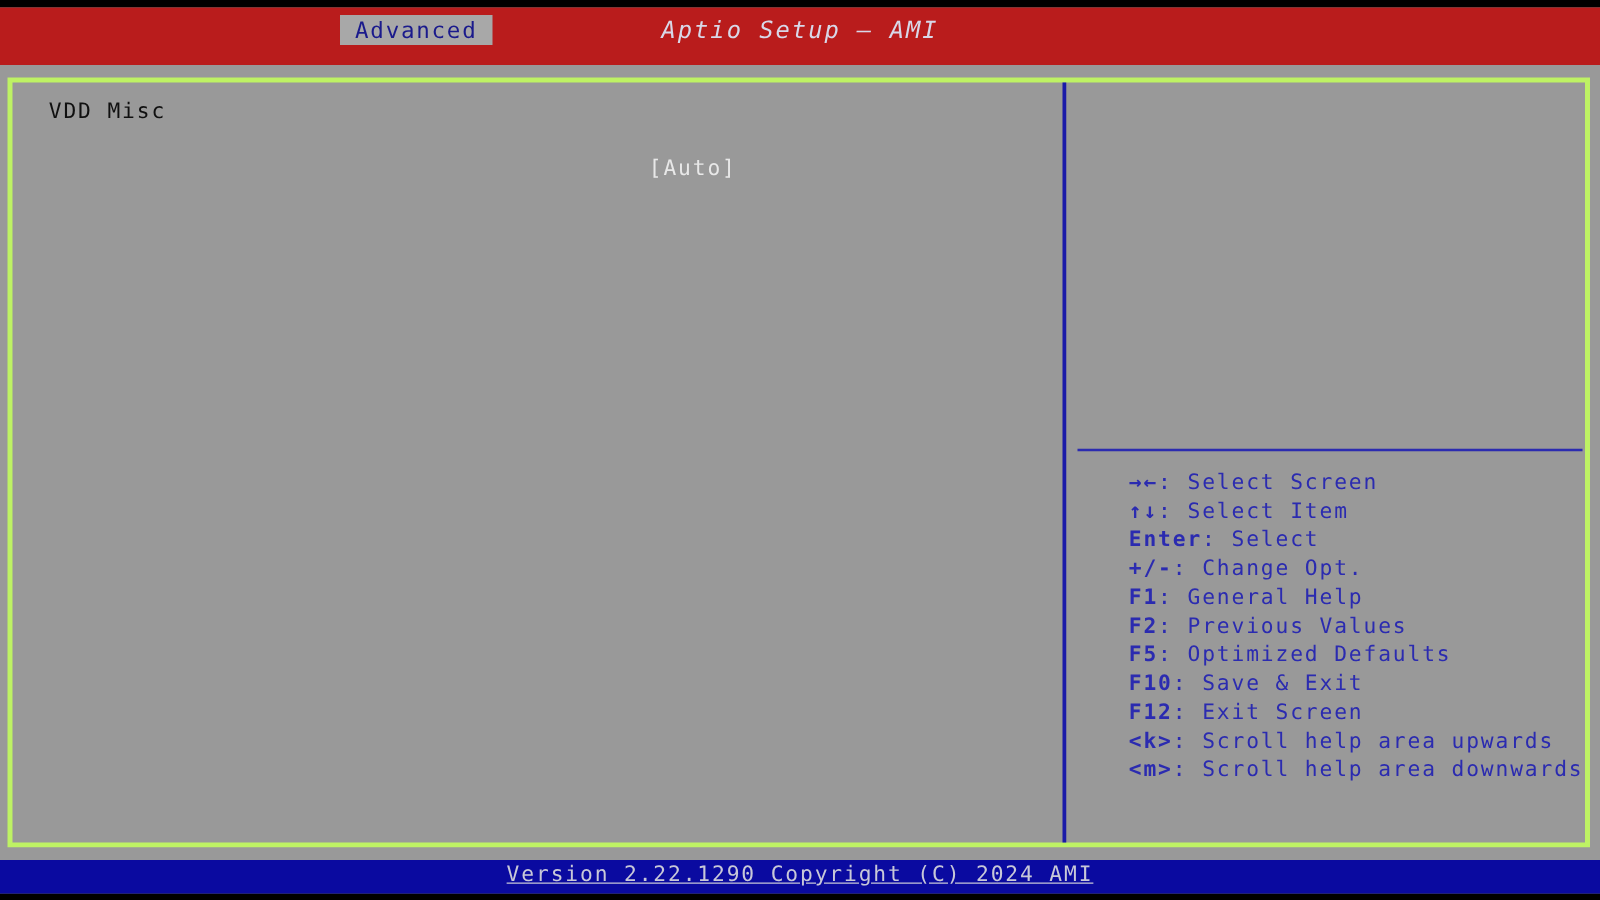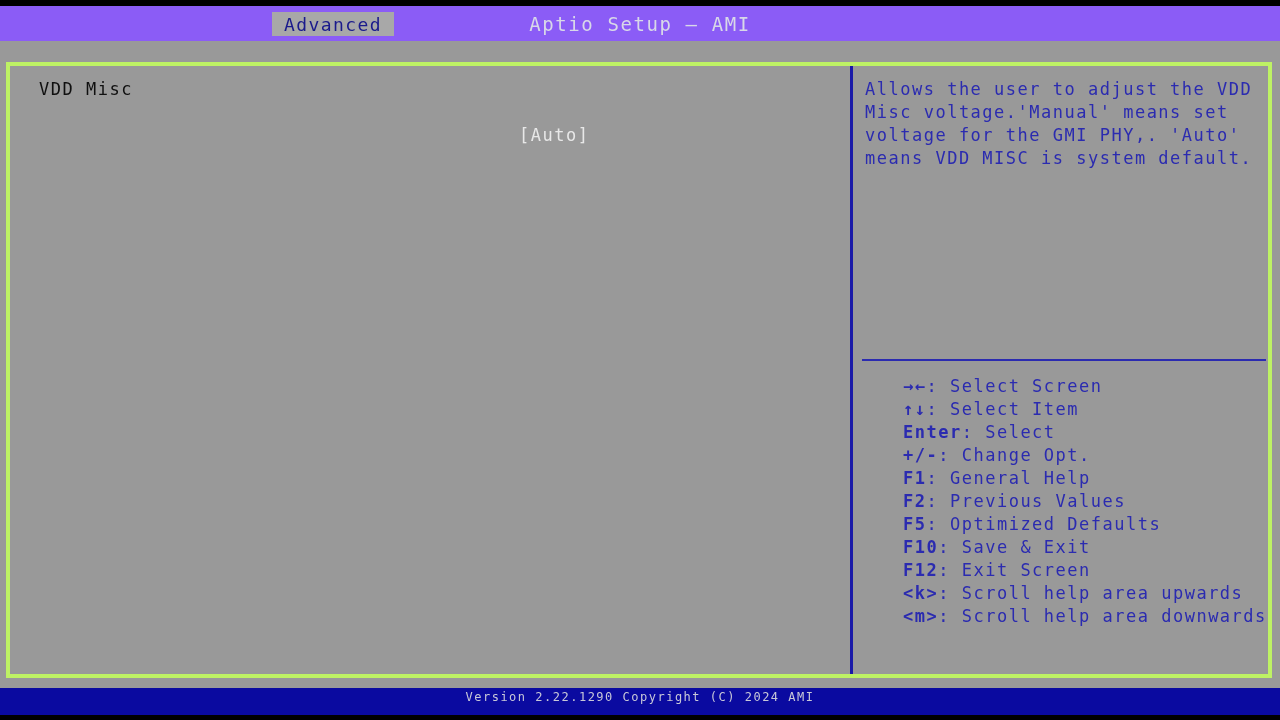--- a/index.html
+++ b/index.html
@@ -25,22 +25,23 @@
     position: absolute;
     left: 0; top: 0;
     width: 1280px; height: 6px;
     background: #000000;
   }
 
   
   .header-bar {
     position: absolute;
     left: 0; top: 6px;
-    width: 1280px; height: 35px;
-    background: #8b5cf6;
+    width: 1280px; height: 46px;
+    background: #b91c1c;
+    font-style: italic;
   }
   .header-title {
     position: absolute;
     left: 0; top: 7px;
     width: 1280px;
     text-align: center;
     color: #d8d8e8;
     font-size: 19px;
     letter-spacing: 1.6px;
     white-space: pre;
@@ -180,23 +181,24 @@
     left: 0; top: 688px;
     width: 1280px; height: 27px;
     background: #0a0aa0;
   }
   .footer-text {
     position: absolute;
     left: 0; top: 2px;
     width: 1280px;
     text-align: center;
     color: #c8c8d8;
-    font-size: 12px;
-    letter-spacing: 1.5px;
-    white-space: pre;
+    font-size: 17px;
+    letter-spacing: 1.5px;
+    white-space: pre;
+    text-decoration: underline;
   }
   .bottom-black {
     position: absolute;
     left: 0; top: 715px;
     width: 1280px; height: 5px;
     background: #000000;
   }
 </style>
 </head>
 <body>
@@ -219,21 +221,20 @@
         <div class="setup-list">
           <div class="group-title">VDD Misc</div>
           <div class="spacer-row"></div>
           <div class="opt-row">
             <span class="opt-value">[Auto]</span>
           </div>
         </div>
       </div>
 
       <div class="pane-right">
-        <div class="help-text">Allows the user to adjust the VDD Misc voltage.'Manual' means set voltage for the GMI PHY,. 'Auto' means VDD MISC is system default.</div>
         <div class="help-divider"></div>
         <div class="legend" id="legend-container">
             <div class="legend-row"><span class="legend-key">→←</span><span>: </span><span>Select Screen</span></div>
             <div class="legend-row"><span class="legend-key">↑↓</span><span>: </span><span>Select Item</span></div>
             <div class="legend-row"><span class="legend-key">Enter</span><span>: </span><span>Select</span></div>
             <div class="legend-row"><span class="legend-key">+/-</span><span>: </span><span>Change Opt.</span></div>
             <div class="legend-row"><span class="legend-key">F1</span><span>: </span><span>General Help</span></div>
             <div class="legend-row"><span class="legend-key">F2</span><span>: </span><span>Previous Values</span></div>
             <div class="legend-row"><span class="legend-key">F5</span><span>: </span><span>Optimized Defaults</span></div>
             <div class="legend-row"><span class="legend-key">F10</span><span>: </span><span>Save &amp; Exit</span></div>

